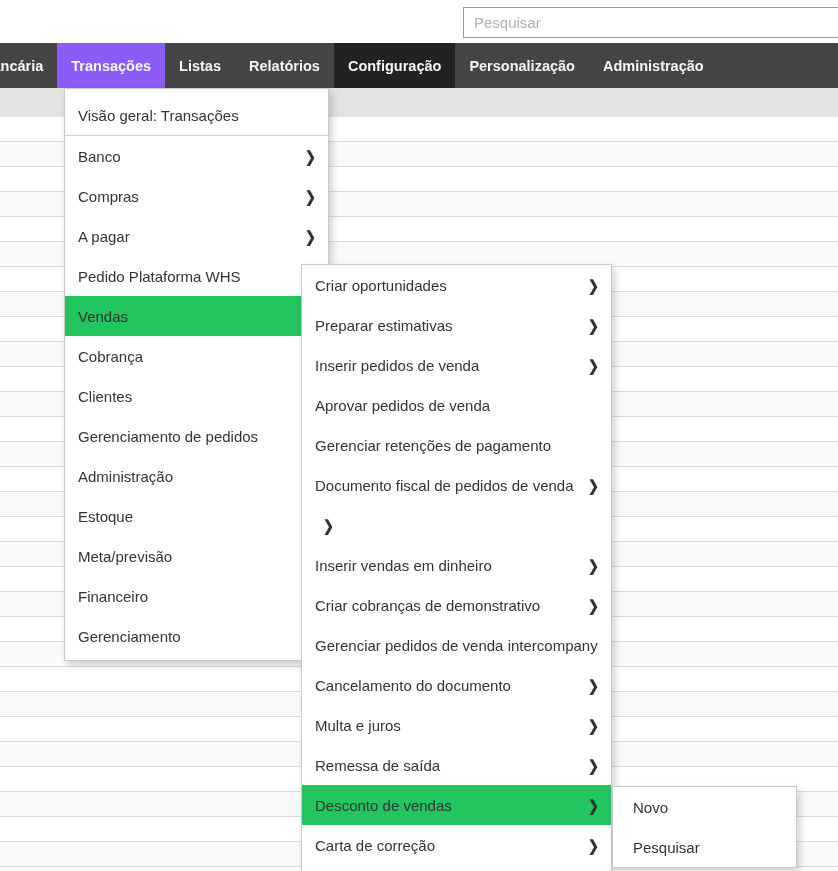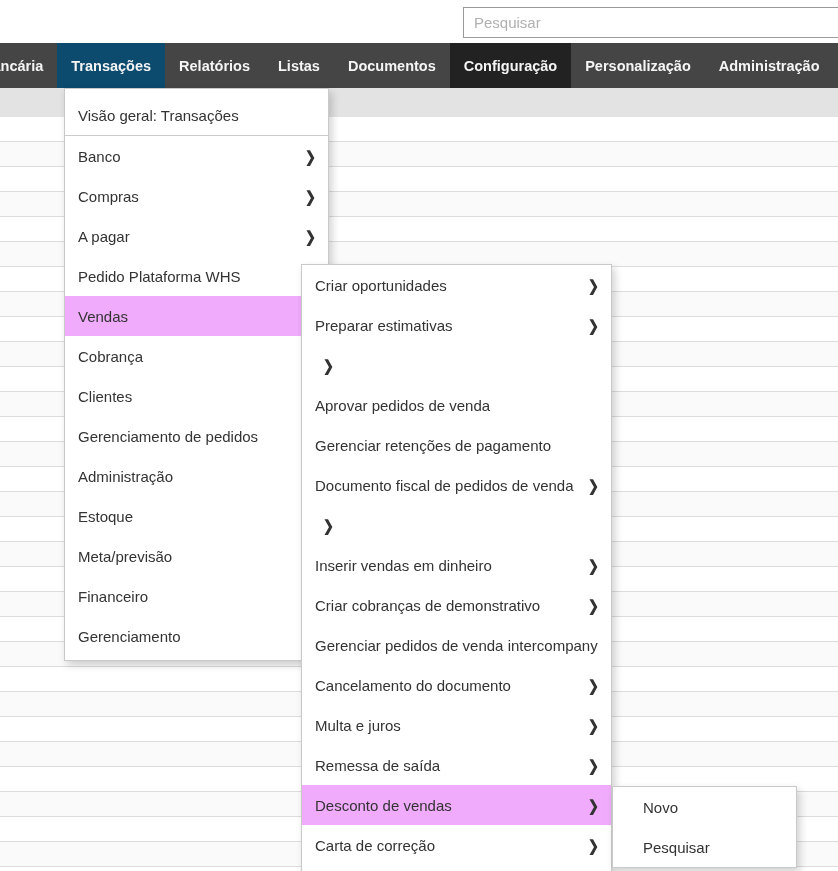--- a/index.html
+++ b/index.html
@@ -46,73 +46,70 @@
     white-space:nowrap;
   }
   .tab{
     display:flex;align-items:center;
     padding:0 14px;
     color:#f5f5f5;
     font-size:14.5px;font-weight:700;
     cursor:pointer;
   }
   .tab-first{margin-left:-32px;}
-  .tab-open{background:#0c4a6e;}
+  .tab-open{background:#8b5cf6;}
   .tab-active{background:#222222;text-align:right;}
   
   .menu{
     position:absolute;
     background:#ffffff;
     border:1px solid #c9c9c9;
     box-sizing:border-box;
     box-shadow:3px 4px 8px rgba(0,0,0,0.18);
   }
   #menu-transacoes{left:64px;top:88px;width:265px;padding:6px 0 4px 0;}
   #menu-vendas{left:301px;top:264px;width:311px;padding:0 0 8px 0;}
   #menu-desconto{left:612px;top:786px;width:185px;}
   .mi{
     height:40px;
     display:flex;align-items:center;
     padding:0 12px 0 13px;
     font-size:15px;color:#333333;
     cursor:pointer;
   }
-  #menu-desconto .mi{padding-left:30px;justify-content:center;}
+  #menu-desconto .mi{padding-left:20px;justify-content:center;}
   .mi-t{flex:1;white-space:nowrap;}
   .mi-a{
     font-size:13px;font-weight:700;color:#333333;
     margin-left:8px;
     transform:scaleY(1.15);
   }
-  .mi.hl{background:#f0abfc;}
+  .mi.hl{background:#22c55e;}
   .sep{border-top:1px solid #cccccc;height:0;margin:0;}
 </style>
 </head>
 <body>
 
 <div class="bg-band"></div>
 <div class="bg-stripes"></div>
 
 <input class="search-input" type="text" placeholder="Pesquisar" style="">
 
 <nav class="navbar">
   <div class="tab tab-first">
       <span>Bancária</span>
     </div>
   <div class="tab tab-open">
       <span>Transações</span>
     </div>
   <div class="tab">
+      <span>Listas</span>
+    </div>
+  <div class="tab">
       <span>Relatórios</span>
-    </div>
-  <div class="tab">
-      <span>Listas</span>
-    </div>
-  <div class="tab">
-      <span>Documentos</span>
     </div>
   <div class="tab tab-active">
       <span>Configuração</span>
     </div>
   <div class="tab">
       <span>Personalização</span>
     </div>
   <div class="tab">
       <span>Administração</span>
     </div>
@@ -180,20 +177,21 @@
 <div class="menu" id="menu-vendas">
   <div class="mi">
     <span class="mi-t">Criar oportunidades</span>
     <span class="mi-a">❯</span>
   </div>
   <div class="mi">
     <span class="mi-t">Preparar estimativas</span>
     <span class="mi-a">❯</span>
   </div>
   <div class="mi">
+    <span class="mi-t">Inserir pedidos de venda</span>
     <span class="mi-a">❯</span>
   </div>
   <div class="mi">
     <span class="mi-t">Aprovar pedidos de venda</span>
   </div>
   <div class="mi">
     <span class="mi-t">Gerenciar retenções de pagamento</span>
   </div>
   <div class="mi">
     <span class="mi-t">Documento fiscal de pedidos de venda</span>

